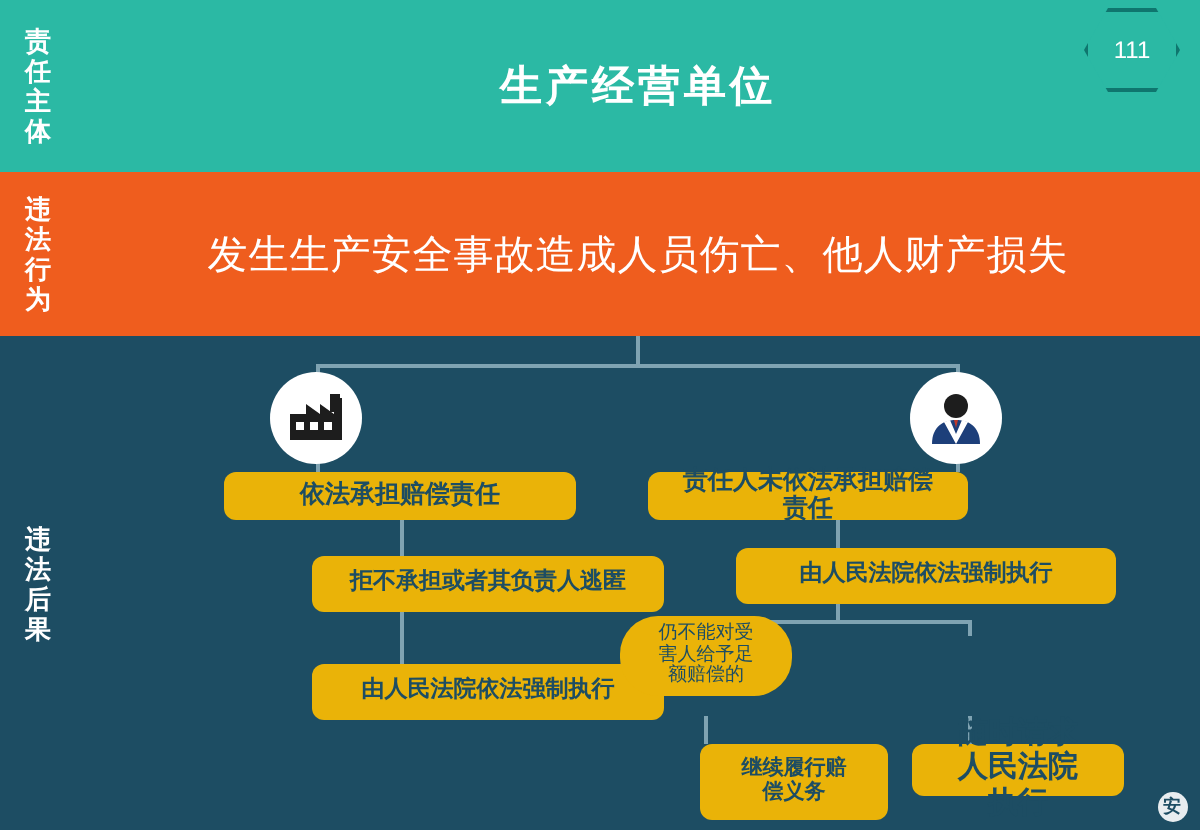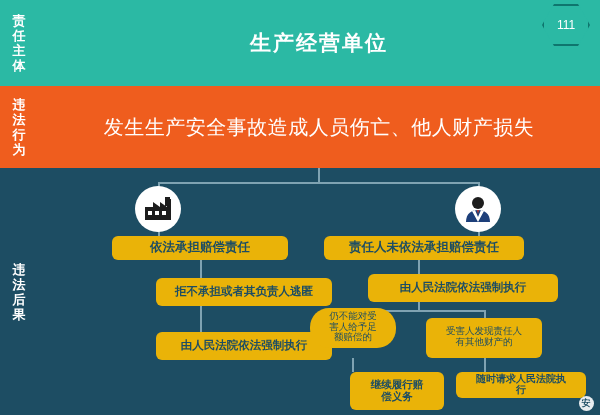--- a/index.html
+++ b/index.html
@@ -216,26 +216,25 @@
       <path d="M2 27 C2 18 8 15 14 15 C20 15 26 18 26 27 Z" fill="#1d3f7a"></path>
       <path d="M11 15 L14 22 L17 15 L20 16 L14 27 L8 16 Z" fill="#ffffff"></path>
       <path d="M13 15 L14 19 L15 15 Z" fill="#c0392b"></path>
     </svg>
   </div>
 
   <div class="box b-lg" style="left:112px; top:236px; width:176px; height:24px;">依法承担赔偿责任</div>
   <div class="box b-md" style="left:112px; top:278px; width:176px; height:28px;">拒不承担或者其负责人逃匿</div>
   <div class="box b-md" style="left:112px; top:332px; width:176px; height:28px;">由人民法院依法强制执行</div>
 
-  <div class="box b-lg" style="left:324px; top:236px; width:200px; height:24px;">责任人未依法承担赔偿责任</div>
+  <div class="box b-lg" style="left:324px; top:236px; width:160px; height:24px;">责任人未依法承担赔偿责任</div>
   <div class="box b-md" style="left:324px; top:274px; width:190px; height:28px;">由人民法院依法强制执行</div>
 
   <div class="box b-sm" style="left:310px; top:308px; width:86px; height:40px;border-radius:19px;">仍不能对受害人给予足额赔偿的</div>
-  <div class="box b-sm" style="left:426px; top:318px; width:116px; height:40px;">受害人发现责任人有其他财产的</div>
 
   <div class="box b-md" style="left:306px; top:372px; width:94px; height:38px; font-size:10.5px;">继续履行赔偿义务</div>
-  <div class="box b-md" style="left:412px; top:372px; width:130px; height:26px; font-size:10px;">随时请求人民法院执行</div>
+  <div class="box b-md" style="left:412px; top:372px; width:106px; height:26px; font-size:15px;">随时请求人民法院执行</div>
 
   <div class="watermark">
     <span class="wm-badge">安</span>
   </div>
 
 </div>
 
 </body></html>

